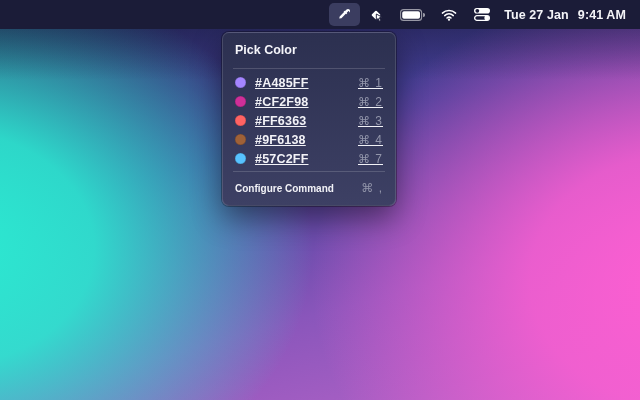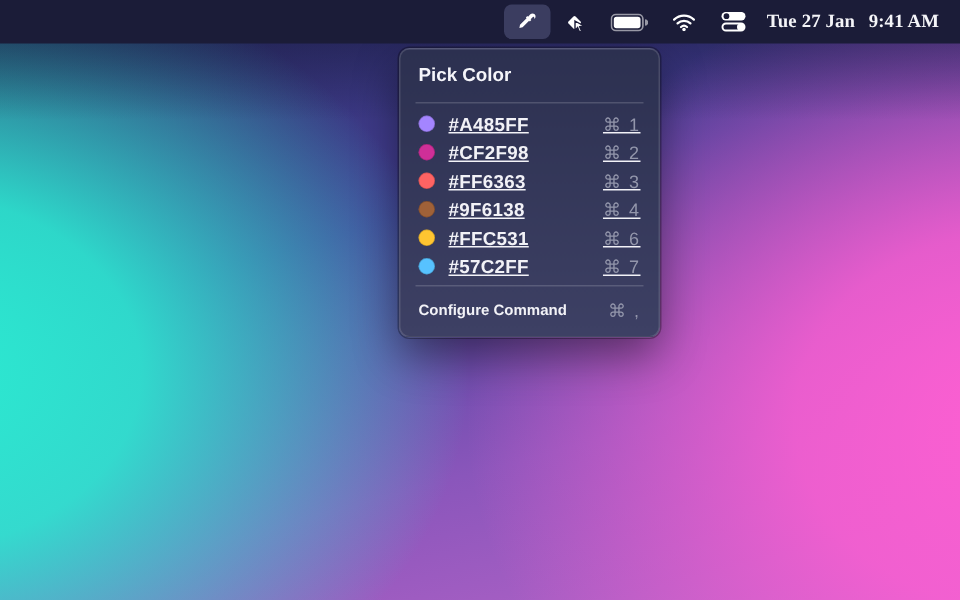--- a/index.html
+++ b/index.html
@@ -28,36 +28,35 @@
     z-index: 5;
   }
   .menubar-right { display: flex; align-items: center; height: 100%; padding-right: 9px; }
   .status-item {
     display: flex; align-items: center; justify-content: center;
     height: 23px; padding: 0 8px; border-radius: 5px; cursor: default;
   }
   .status-item.active { background: var(--menubar_active_bg); }
   .menubar-date, .menubar-time {
     color: #f4f4f8; font-size: 12.5px; font-weight: 600; letter-spacing: .1px;
-    padding: 0 5px; white-space: nowrap; font-family: Liberation Serif, serif;
+    padding: 0 5px; white-space: nowrap;
   }
   .menubar-time { padding-left: 4px; text-align: right; }
   .status-item svg { display: block; }
 
   
   .dropdown {
     position: absolute; left: 222px; top: 32px; width: 174px;
     background: linear-gradient(180deg, var(--panel_bg_top) 0%, var(--panel_bg_bottom) 100%);
     border: 1px solid rgba(255,255,255,.13);
     border-radius: 7px;
     box-shadow: 0 0 0 1px rgba(0,0,0,.3), 0 12px 30px rgba(0,0,0,.45);
     padding: 5px 0 5px;
     z-index: 4;
     color: #f2f2f7;
-    margin-left: 44px;
   }
   .menu-header {
     font-size: 12.5px; font-weight: 600; color: #f5f5fa;
     padding: 4px 12px 6px; line-height: 17px;
   }
   .separator { height: 1px; background: rgba(255,255,255,.16); margin: 3px 10px 4px; }
   .menu-item {
     height: 19px; display: flex; align-items: center;
     padding: 0 12px; cursor: default; text-decoration: underline;
   }
@@ -157,25 +156,20 @@
         <span class="swatch" style="background: rgb(255, 99, 99);"></span>
         <span class="hex">#FF6363</span>
         <span class="shortcut">⌘ 3</span>
       </div>
       <div class="menu-item">
         <span class="swatch" style="background: rgb(159, 97, 56);"></span>
         <span class="hex">#9F6138</span>
         <span class="shortcut">⌘ 4</span>
       </div>
       <div class="menu-item">
-        <span class="swatch" style="background: rgb(255, 197, 49);"></span>
-        <span class="hex">#FFC531</span>
-        <span class="shortcut">⌘ 6</span>
-      </div>
-      <div class="menu-item">
         <span class="swatch" style="background: rgb(87, 194, 255);"></span>
         <span class="hex">#57C2FF</span>
         <span class="shortcut">⌘ 7</span>
       </div>
     </div>
   <div class="separator"></div>
   <div class="menu-footer">
     <span class="label">Configure Command</span>
     <span class="shortcut">⌘ ,</span>
   </div>

